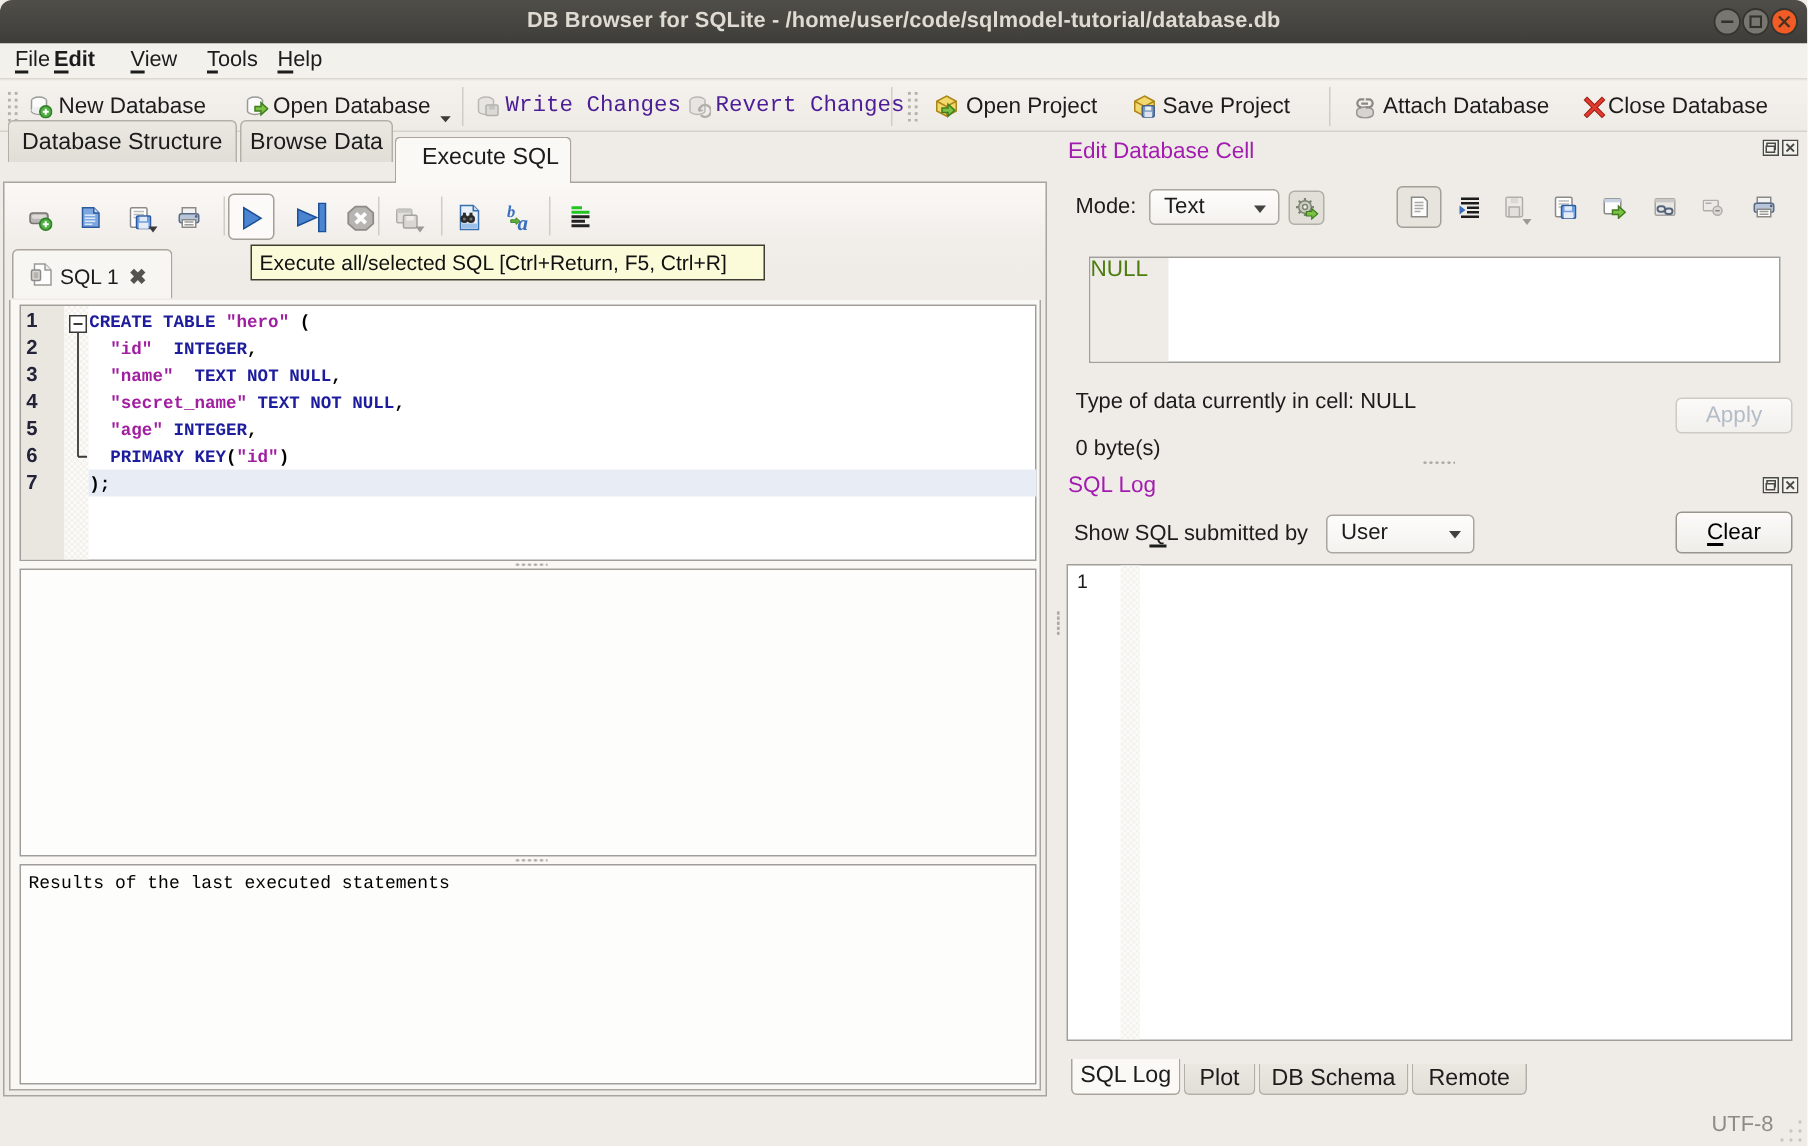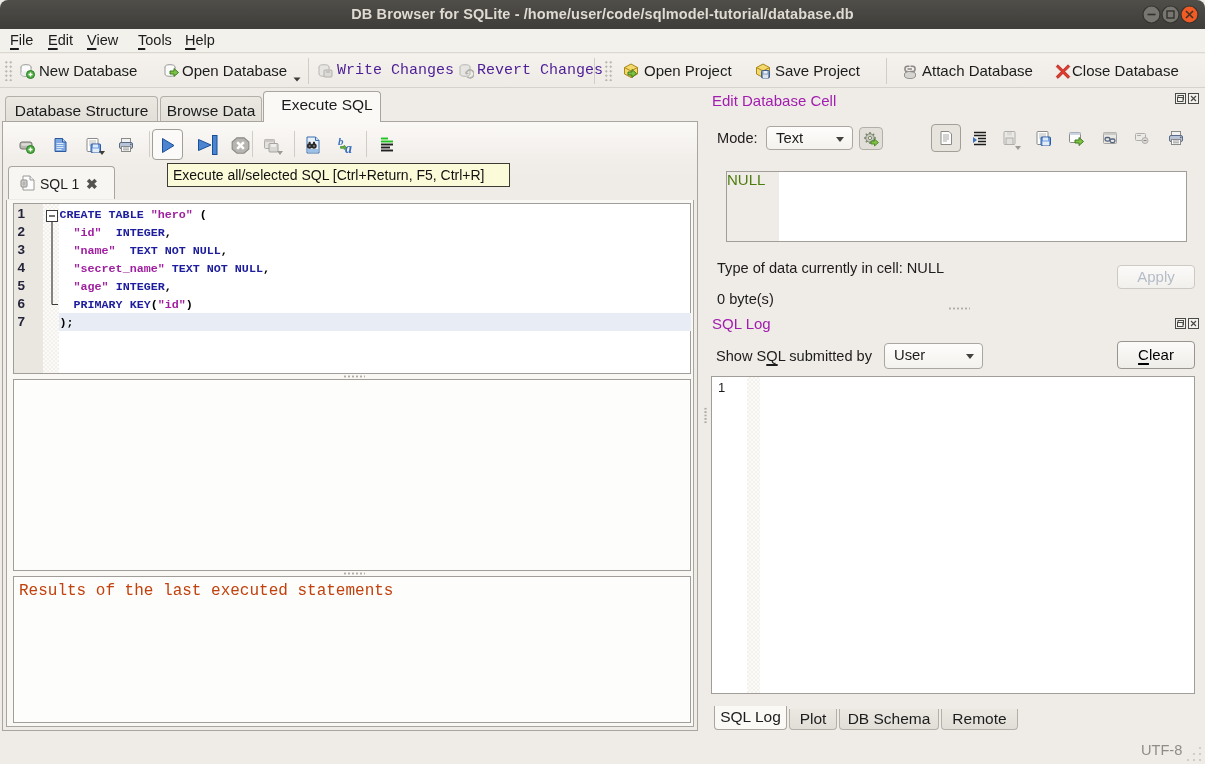--- a/index.html
+++ b/index.html
@@ -17,42 +17,42 @@
   #toolbar{left:0;top:54px;width:1205px;height:34px;background:linear-gradient(#f5f2ee,#eeebe6);border-bottom:1px solid #d5d2cb;}
   .tbtext{position:absolute;top:7px;font-size:15px;color:#1c1c1c;white-space:nowrap;}
   .tbtext.dis{color:#4c1d95;font-family:Liberation Mono, monospace;}
   .tbsep{position:absolute;top:4px;width:1px;height:26px;background:#d0cdc7;}
   .grip{position:absolute;width:9px;height:21px;top:8px;
      background-image:radial-gradient(circle,#b5b2ac 1px,transparent 1.2px);
      background-size:4.5px 4.5px;}
   .icon{position:absolute;width:16px;height:16px;}
   
   .tab{position:absolute;font-size:15.5px;color:#1c1c1c;text-align:center;}
-  .tab.inactive{background:linear-gradient(#ebe8e2,#e1ded8);border:1px solid #b3afa9;border-bottom:none;border-radius:4px 4px 0 0;top:96px;height:28px;line-height:28px;}
+  .tab.inactive{background:linear-gradient(#ebe8e2,#e1ded8);border:1px solid #b3afa9;border-bottom:none;border-radius:4px 4px 0 0;top:80px;height:28px;line-height:28px;}
   .tab.active{background:#fbf9f6;border:1px solid #a9a49d;border-bottom:none;border-radius:4px 4px 0 0;top:91px;height:31px;line-height:25px;text-indent:10px;z-index:3;}
   #pane-left{left:2px;top:121px;width:696px;height:610px;background:linear-gradient(180deg,#fbf9f6 0px,#f1eeea 38px,#efece8 60px,#efece8 100%);border:1px solid #a8a49e;}
   #split-frame{left:6px;top:200px;width:688px;height:527px;border:1px solid #a8a49e;border-top:none;background:#faf8f5;}
   
   .playbox{left:152px;top:129px;width:31px;height:31px;border:1px solid #a29e98;border-radius:4px;background:#fbfaf8;}
   
   #tooltip{left:167px;top:163px;width:343px;height:24px;background:#fcfbd9;border:1px solid #3c3c34;z-index:9;
            font-size:14px;color:#111;line-height:22px;padding-left:5px;white-space:nowrap;}
   
   #sqltab{left:8px;top:166px;width:107px;height:33px;background:#f8f6f2;border:1px solid #a9a49d;border-bottom:none;border-radius:4px 4px 0 0;}
   
   #editor{left:13px;top:203px;width:678px;height:171px;background:#ffffff;border:1px solid #a19e99;}
   #ed-nums{left:0px;top:0px;width:29px;height:169px;background:#eae7e1;}
   #ed-fold{left:29px;top:0px;width:16px;height:169px;background-image:conic-gradient(#f3f1ec 90deg,#fcfbf9 90deg 180deg,#f3f1ec 180deg 270deg,#fcfbf9 270deg);background-size:4px 4px;}
   .lnum{position:absolute;width:10px;text-align:right;left:1px;font-size:13.5px;font-weight:bold;color:#23233a;font-family:"Liberation Sans",sans-serif;}
   .cl{position:absolute;left:45.5px;white-space:pre;font-family:"Liberation Mono",monospace;font-size:11.7px;font-weight:bold;line-height:18px;height:18px;}
   .kw{color:#1c1c9c;} .st{color:#a01ea0;}
   #l7hl{left:45px;top:109px;width:632px;height:18px;background:#e8ecf4;}
   
   .panel{background:#fdfdfc;border:1px solid #a19e99;}
-  #results-msg{font-family:"Liberation Mono",monospace;font-size:16px;color:#c2410c;}
+  #results-msg{font-family:"Liberation Mono",monospace;font-size:12px;color:#000000;}
   .splitdots{position:absolute;width:22px;height:3px;
      background-image:radial-gradient(circle,#b0ada7 1px,transparent 1.2px);background-size:4px 3px;}
   
   .docktitle{position:absolute;font-size:15px;color:#a21caf;}
   .label{position:absolute;font-size:14.6px;color:#1c1c1c;white-space:nowrap;}
   .combo{position:absolute;height:24px;background:linear-gradient(#fefdfc,#f4f2ee);border:1px solid #aaa6a0;border-radius:4px;font-size:14.8px;color:#1c1c1c;}
   .combo .ctext{position:absolute;left:9px;top:3px;}
   .combo .carrow{position:absolute;right:8px;top:10px;width:0;height:0;border-left:4.5px solid transparent;border-right:4.5px solid transparent;border-top:5px solid #44423e;}
   .btn{position:absolute;width:78px;height:28px;border:1px solid #98948e;border-radius:4px;background:linear-gradient(#fcfbfa,#efede8);font-size:15px;text-align:center;line-height:26px;}
   .btn.disabled{border-color:#cdc9c3;color:#b4bcc8;background:linear-gradient(#fbfaf9,#f2f0ec);}
@@ -75,21 +75,21 @@
       <circle cx="9.5" cy="9.5" r="8.5" fill="#787670" stroke="#35342f" stroke-width="1.2"></circle>
       <rect x="6" y="6" width="7" height="7" fill="none" stroke="#32312c" stroke-width="1.4"></rect>
     </svg>
   <svg class="abs" style="left:1180px;top:5px;width:19px;height:19px;" viewBox="0 0 19 19">
       <circle cx="9.5" cy="9.5" r="8.5" fill="#f05b26" stroke="#35342f" stroke-width="1.2"></circle>
       <path d="M6 6 l7 7 M13 6 l-7 7" stroke="#47321f" stroke-width="1.6"></path>
     </svg>
 
   <div id="menubar" class="abs"></div>
   <div class="menu" style="left:10px;"><span class="mn">F</span>ile</div>
-  <div class="menu" style="left:48px;"><span class="mn">E</span>dit</div>
+  <div class="menu" style="left:36px;font-weight:bold;"><span class="mn">E</span>dit</div>
   <div class="menu" style="left:87px;"><span class="mn">V</span>iew</div>
   <div class="menu" style="left:138px;"><span class="mn">T</span>ools</div>
   <div class="menu" style="left:185px;"><span class="mn">H</span>elp</div>
 
   <div id="toolbar" class="abs"></div>
   <div class="grip" style="left:4px;top:60px;"></div>
   <div class="tbtext" style="left:39px;top:62px;">New Database</div>
   <div class="tbtext" style="left:182px;top:62px;">Open Database</div>
   <div class="tbtext dis" style="left:337px;top:62px;">Write Changes</div>
   <div class="tbtext dis" style="left:477px;top:62px;">Revert Changes</div>

